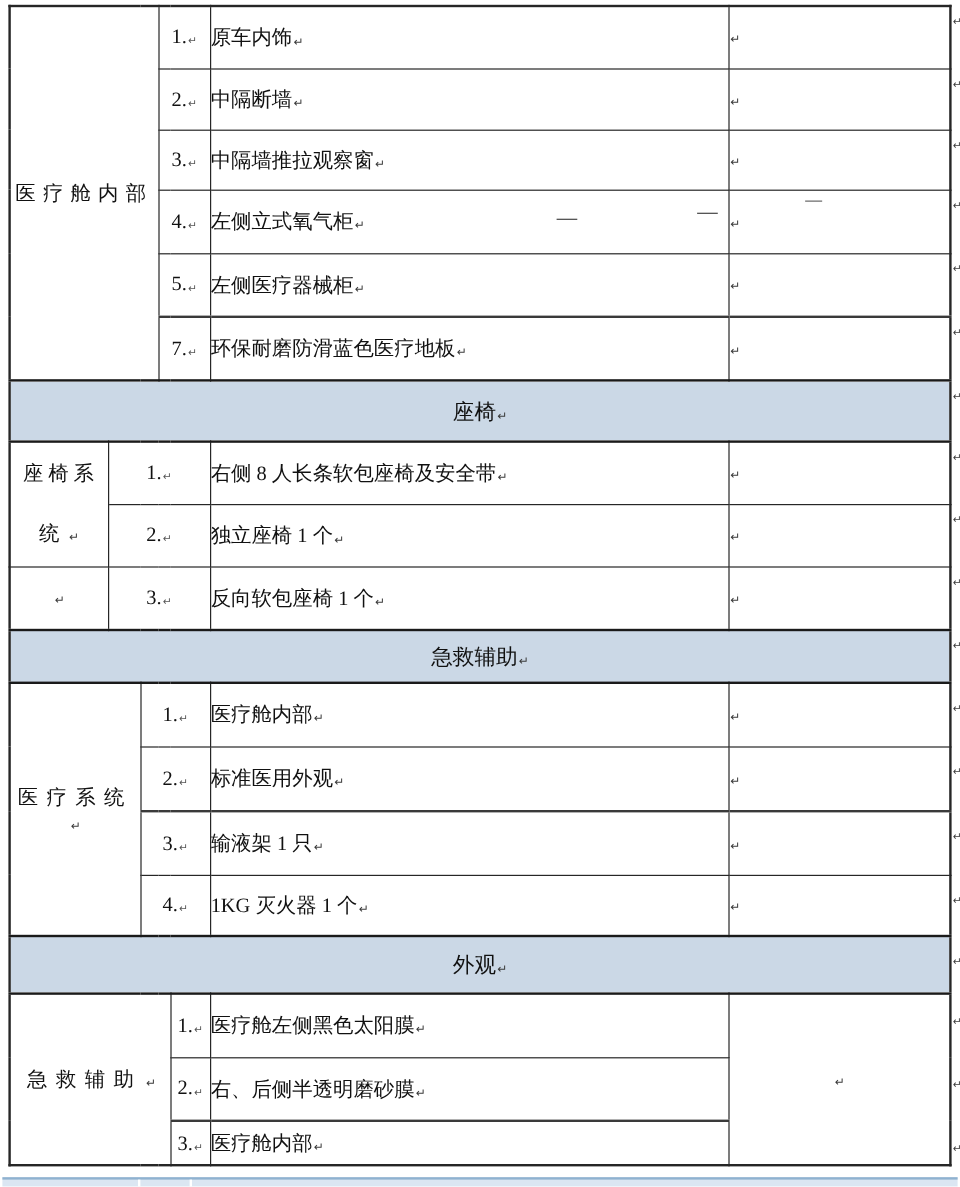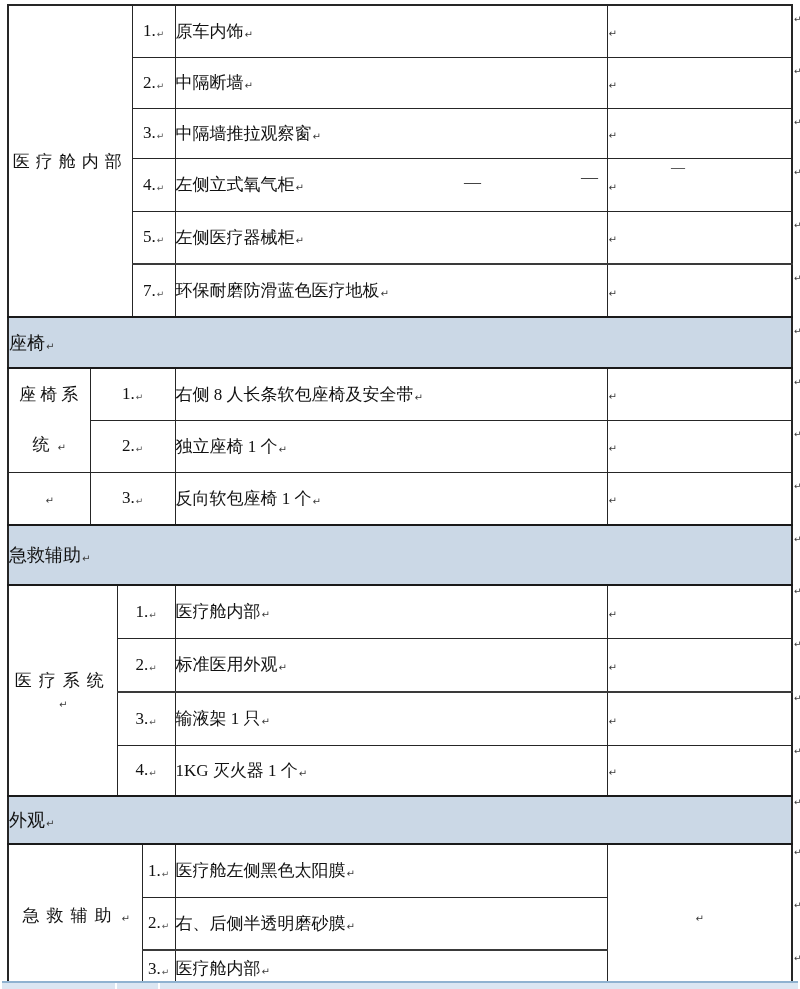--- a/index.html
+++ b/index.html
@@ -22,21 +22,21 @@
   }
   .ls6 { letter-spacing:6px; padding:0 2px; }
   .ls7 { letter-spacing:7px; padding:0 2px; }
   .cat2 { letter-spacing:4px; line-height:50px; padding:0 3px; }
   td.num { text-align:center; font-size:17px; white-space:nowrap; }
   td.item { text-align:left; padding-left:5px; font-size:17px; white-space:nowrap; }
   td.val  { text-align:left; padding-left:3px; }
   td.val.center { text-align:center; padding-left:0; }
   td.catleaf { text-align:center; }
   tr.sechead td {
-    background:#cbd8e6; text-align:left; font-size:18px;
+    background:#cbd8e6; text-align:center; font-size:18px;
     border-top:2px solid #1a1a1a; border-bottom:2px solid #1a1a1a;
   }
   tr.thick td { border-bottom:2px solid #3a3a3a; }
   .pm {
     font-family:"DejaVu Sans",sans-serif; font-size:10px; color:#3a3a3a;
     letter-spacing:0; display:inline-block; transform:translateY(1px);
     padding-left:1px;
   }
   td.num .pm { font-size:9px; color:#555; }
   .rowmark {
@@ -124,21 +124,21 @@
         <td class="item"><span>独立座椅 1 个</span><span class="pm">↵</span></td>
         <td class="val"><span class="pm">↵</span></td>
       </tr>
       <tr style="height:53px">
         <td class="catleaf"><span class="pm">↵</span></td>
         <td class="num" colspan="4"><span>3.</span><span class="pm">↵</span></td>
         <td class="item"><span>反向软包座椅 1 个</span><span class="pm">↵</span></td>
         <td class="val"><span class="pm">↵</span></td>
       </tr>
 
-      <tr class="sechead" style="height:60px">
+      <tr class="sechead" style="height:44px">
         <td colspan="7"><span>急救辅助</span><span class="pm">↵</span></td>
       </tr>
 
       <tr style="height:53px">
         <td class="cat" rowspan="4" colspan="2">
           <span class="ls7">医疗系统</span><span class="pm">↵</span>
         </td>
         <td class="num" colspan="3"><span>1.</span><span class="pm">↵</span></td>
         <td class="item"><span>医疗舱内部</span><span class="pm">↵</span></td>
         <td class="val"><span class="pm">↵</span></td>

